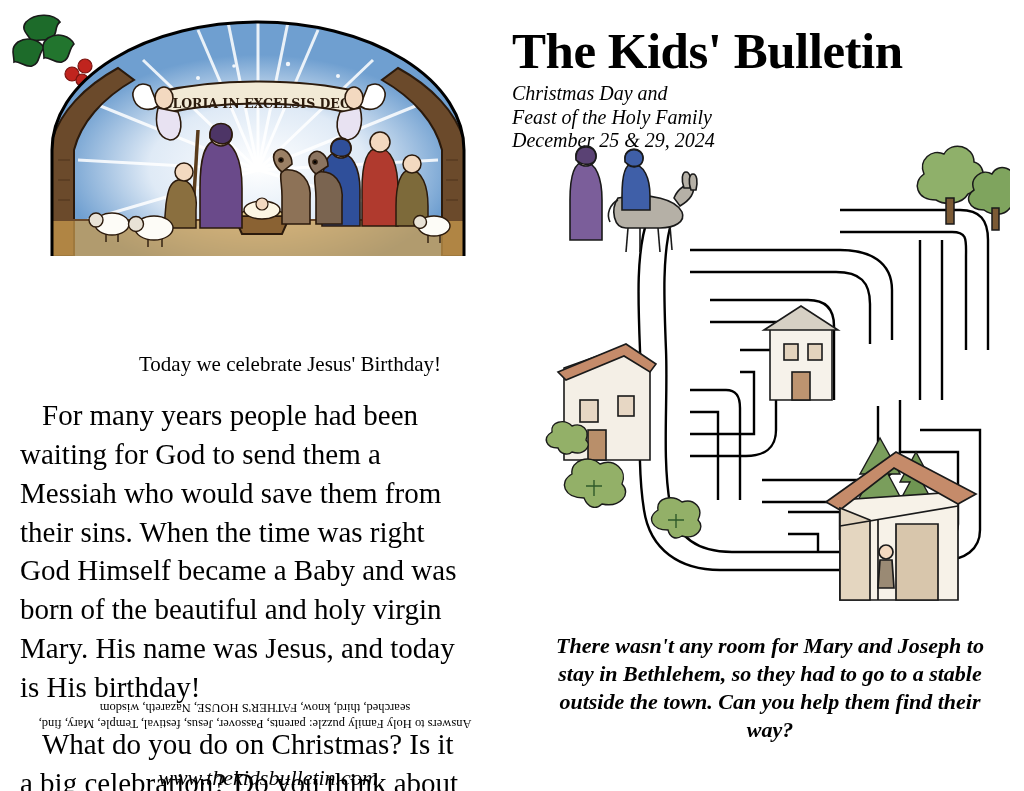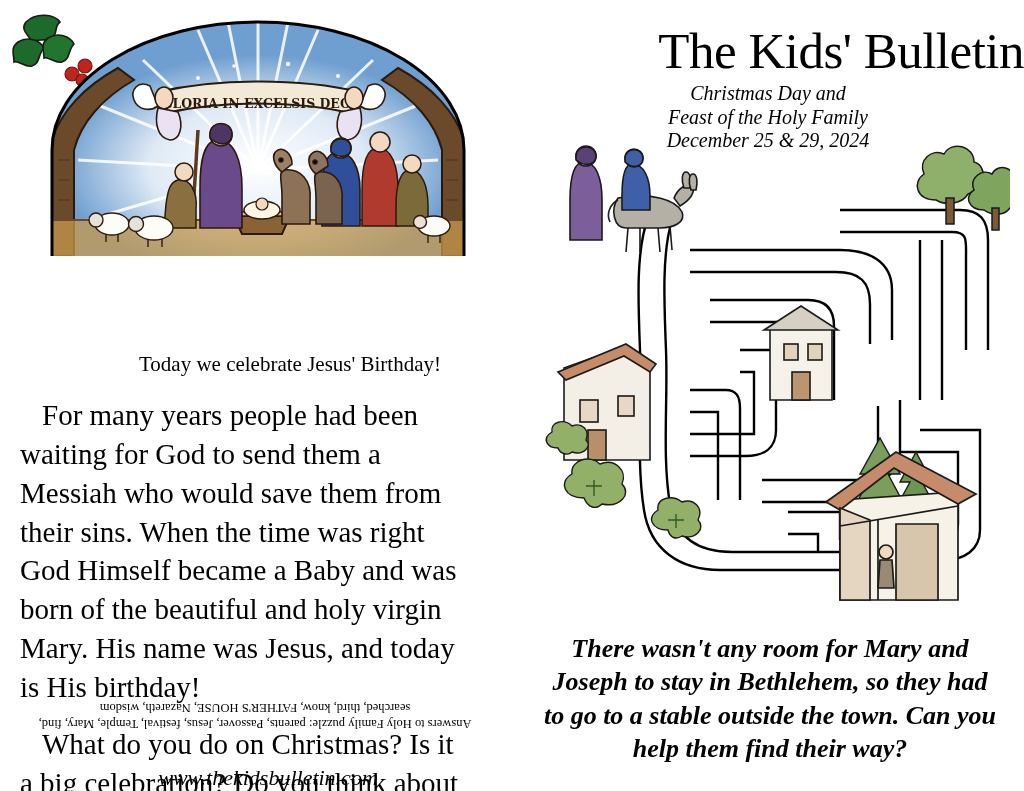--- a/index.html
+++ b/index.html
@@ -109,48 +109,47 @@
   
   .right-panel {
     position: absolute;
     left: 512px; top: 0;
     width: 512px; height: 791px;
   }
   .bulletin-title {
     position: absolute;
     left: 0; top: 22px;
     width: 512px;
-    text-align: right;
+    text-align: left;
     font-family: "Liberation Serif", serif;
-    font-weight: normal;
+    font-weight: bold;
     font-size: 51px;
     letter-spacing: -0.5px;
   }
   .bulletin-sub {
     position: absolute;
     left: 0; top: 82px;
     width: 512px;
-    text-align: center;
     font-style: italic;
     font-size: 20px;
     line-height: 1.18;
   }
   .maze-wrap {
     position: absolute;
     left: 28px; top: 100px;
     width: 470px; height: 520px;
   }
   .maze-caption {
     position: absolute;
     left: 30px; top: 632px;
     width: 456px;
     text-align: center;
     font-style: italic;
     font-weight: bold;
-    font-size: 26px;
+    font-size: 22px;
     line-height: 1.28;
   }
 
   svg { display: block; }
 </style>
 </head>
 <body>
 
 <div class="page">
 

